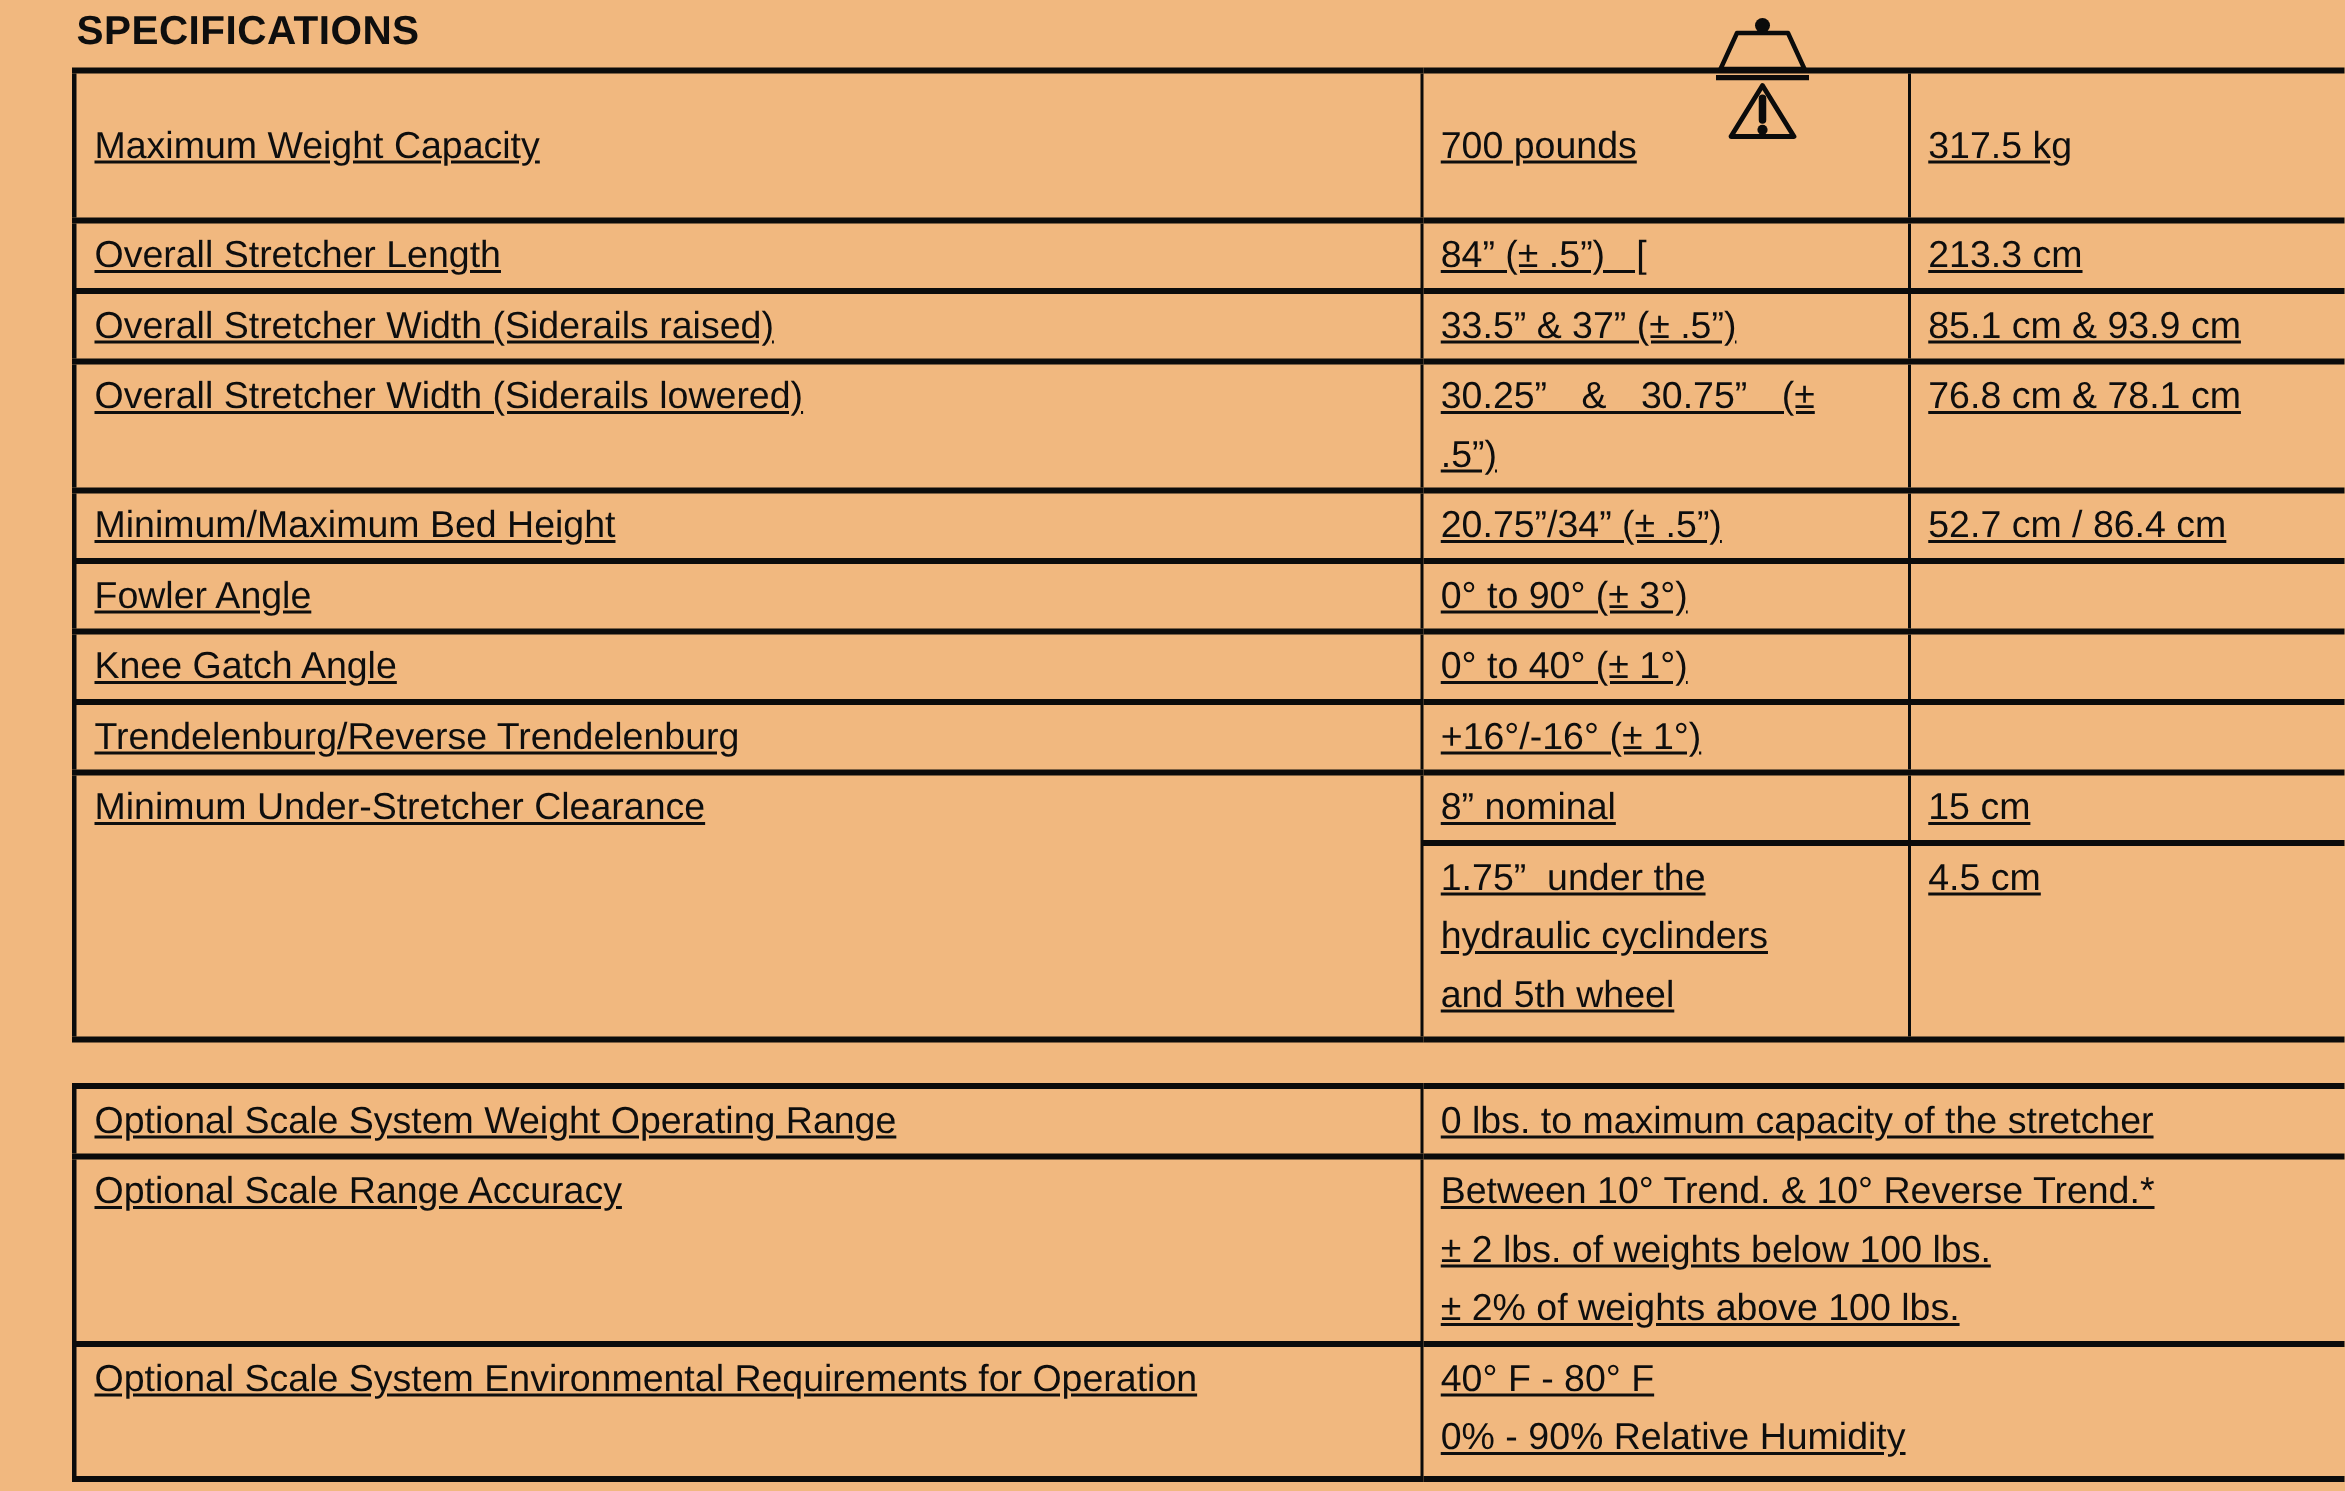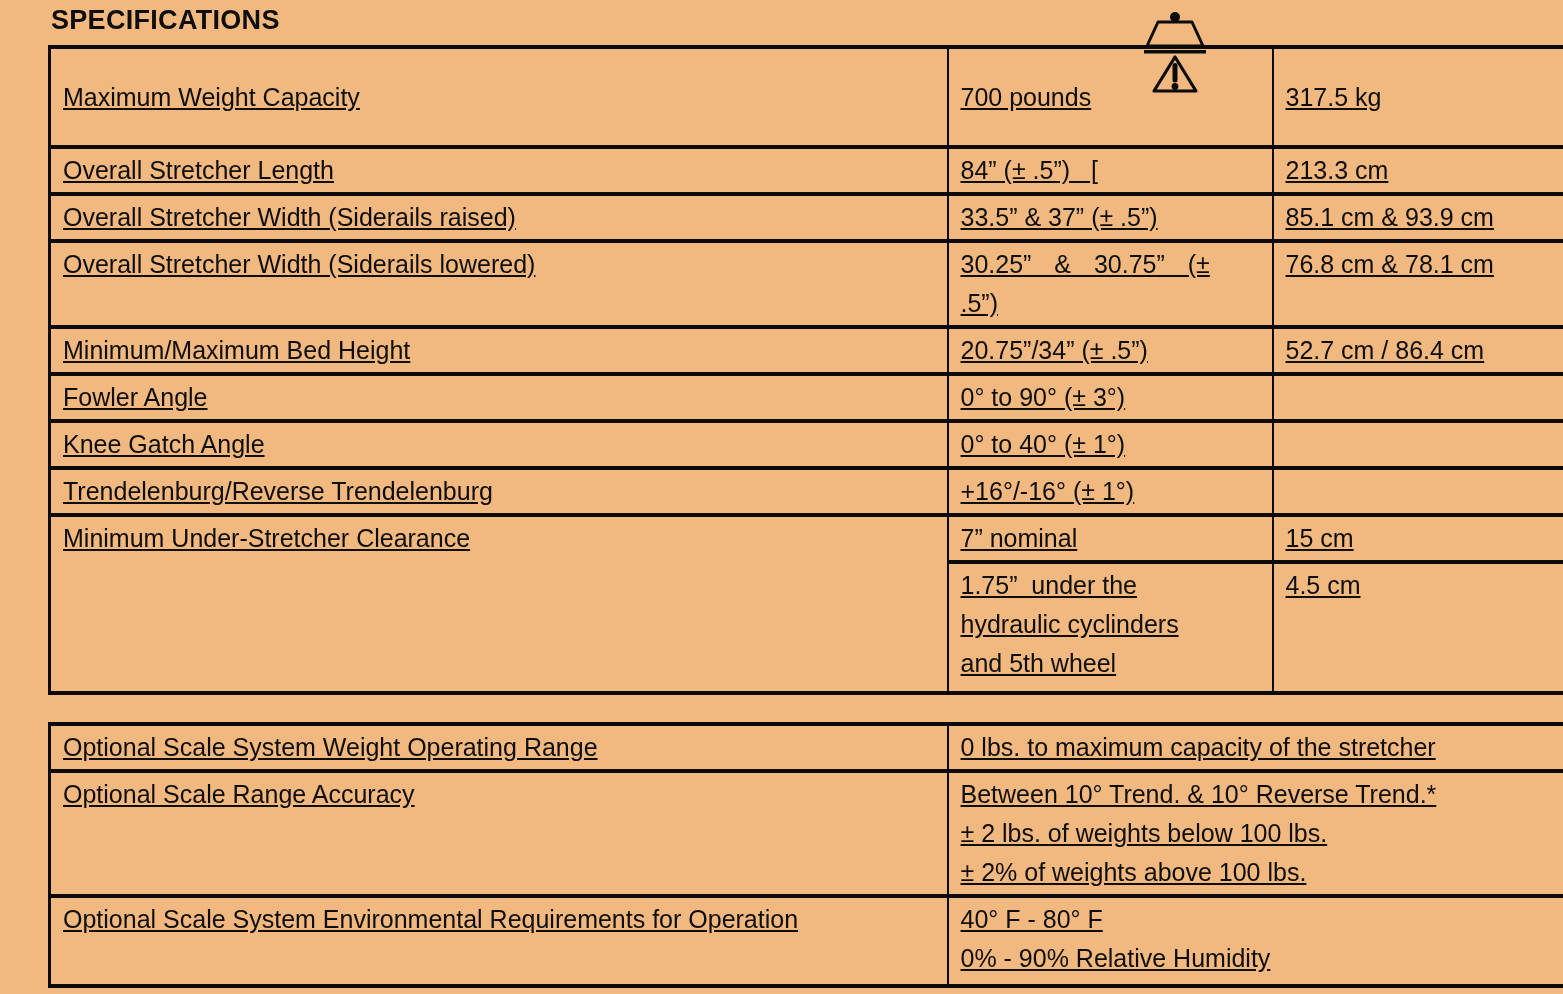--- a/index.html
+++ b/index.html
@@ -120,21 +120,21 @@
         <td>0° to 40° (± 1°)</td>
         <td></td>
       </tr>
       <tr style="height:46px">
         <td>Trendelenburg/Reverse Trendelenburg</td>
         <td>+16°/-16° (± 1°)</td>
         <td></td>
       </tr>
       <tr style="height:47px">
         <td rowspan="2">Minimum Under-Stretcher Clearance</td>
-        <td>7” nominal</td>
+        <td>8” nominal</td>
         <td>15 cm</td>
       </tr>
       <tr style="height:131px">
         <td>
           <span class="ln pre">1.75”  under the</span>
           <span class="ln">hydraulic cyclinders</span>
           <span class="ln">and 5th wheel</span>
         </td>
         <td>4.5 cm</td>
       </tr>

